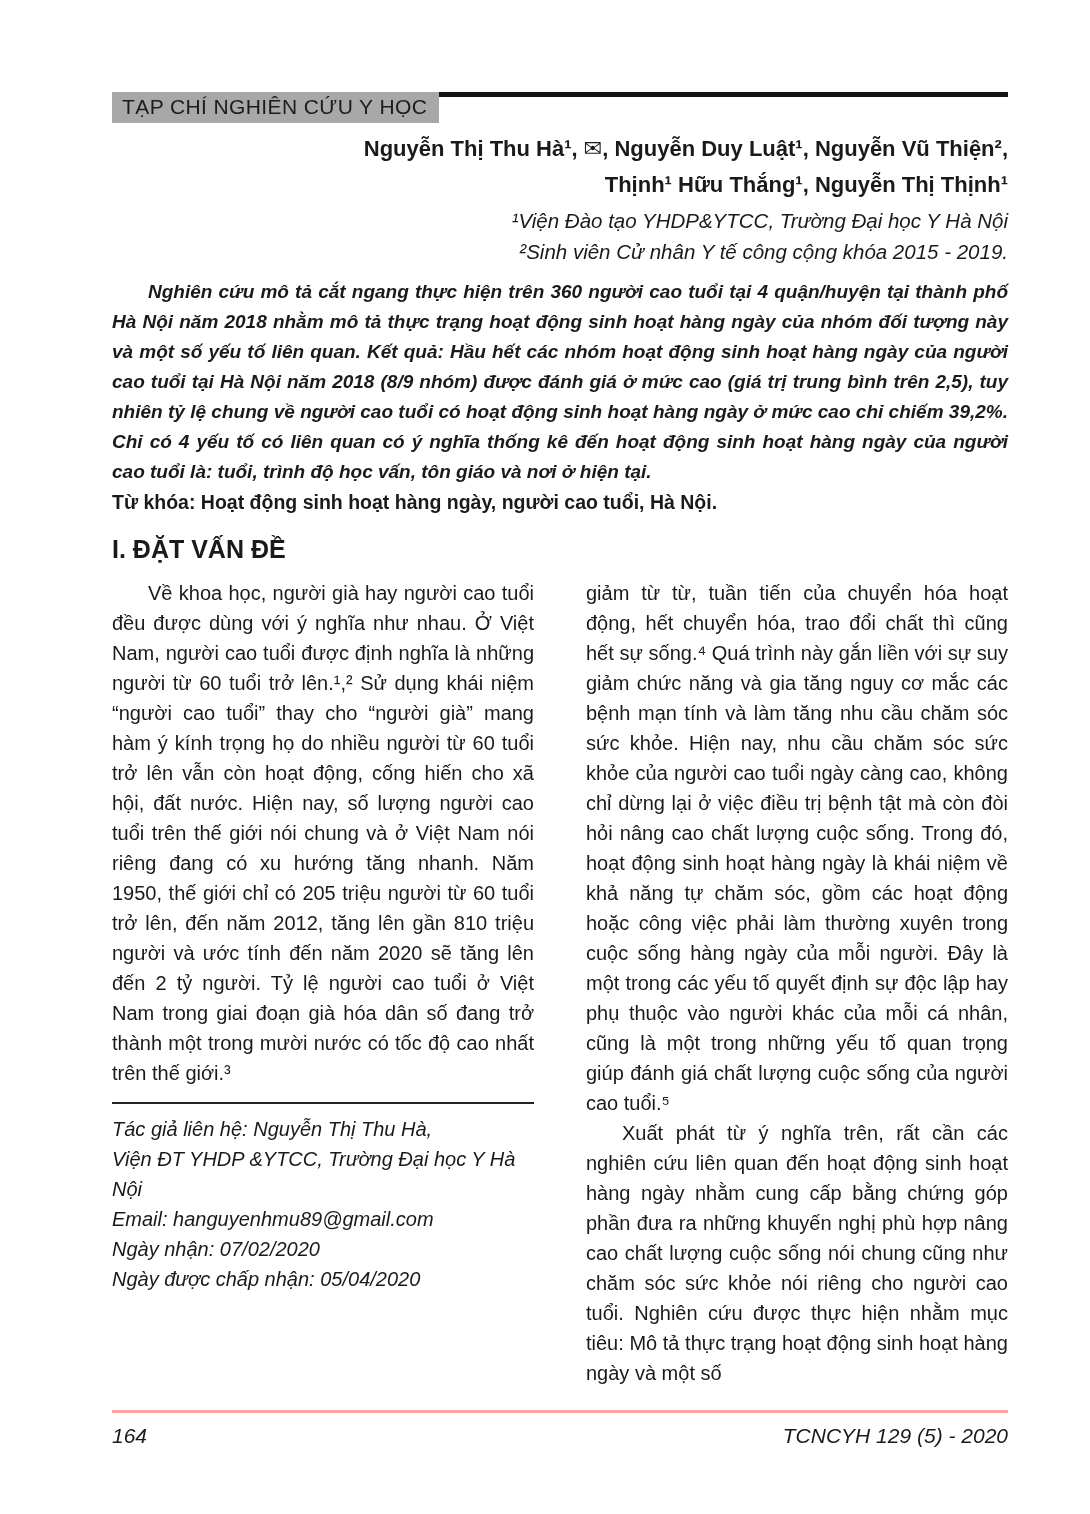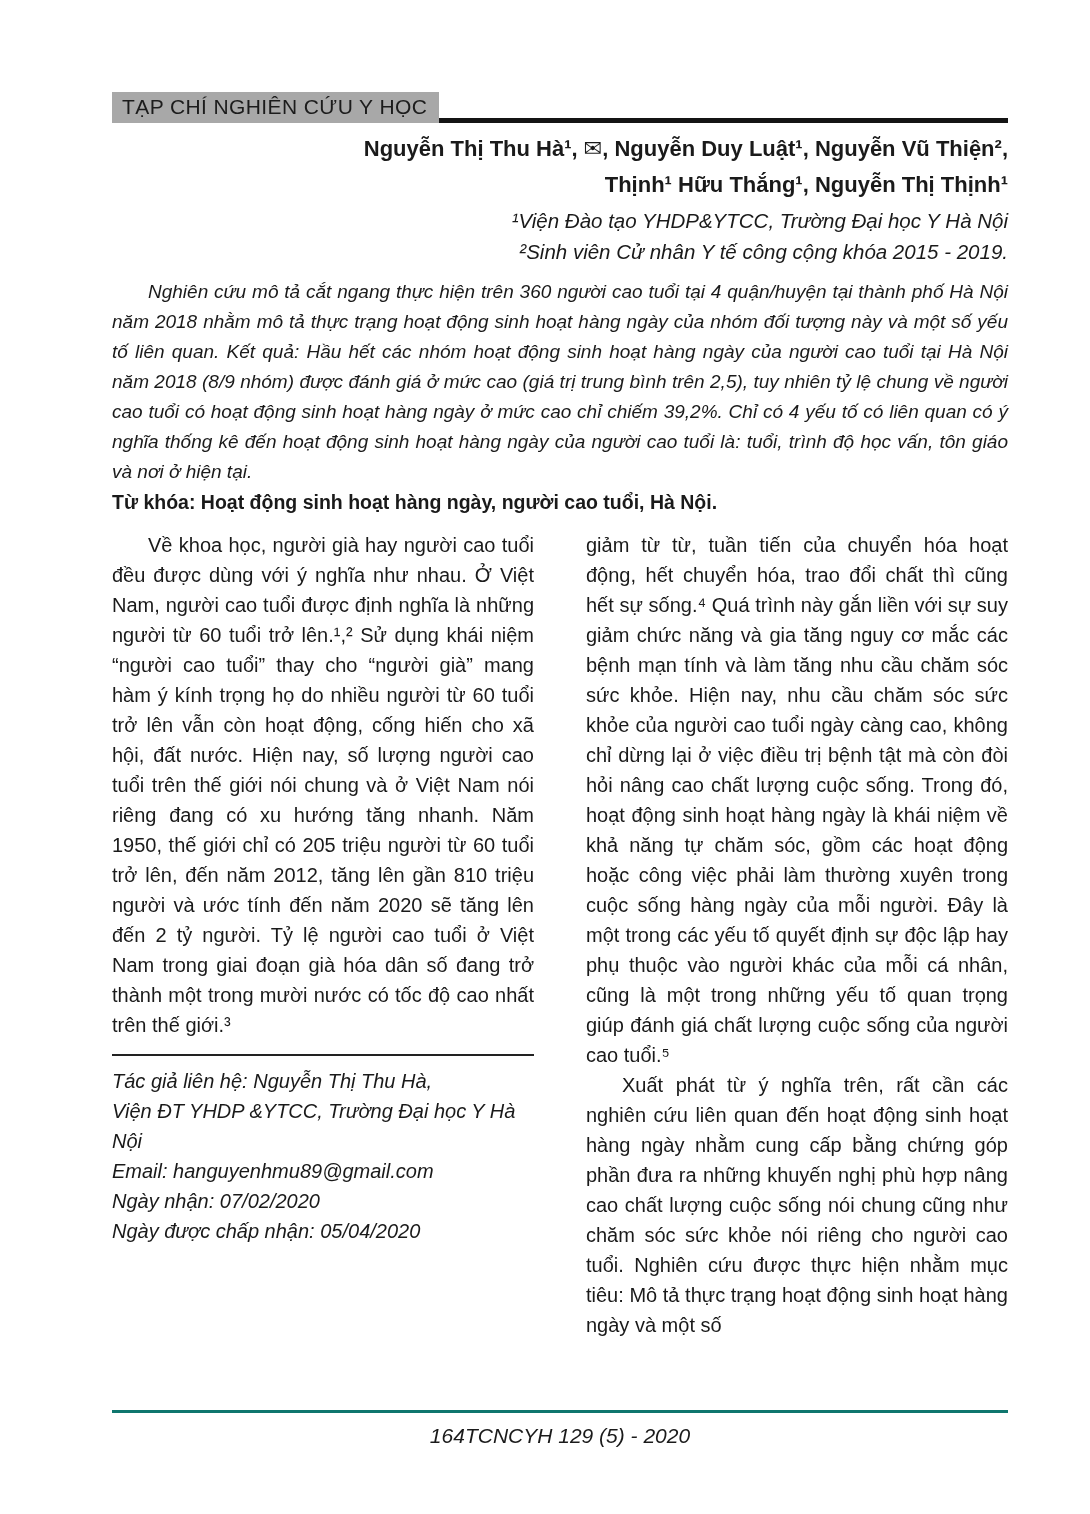--- a/index.html
+++ b/index.html
@@ -8,21 +8,21 @@
     width: 1090px;
     height: 1514px;
     background: #ffffff;
     color: #1a1a1a;
     font-family: "Liberation Sans", "DejaVu Sans", sans-serif;
     overflow: hidden;
   }
   .content { padding: 92px 82px 0 112px; }
 
   
-  .journal-tag { display: flex; align-items: flex-end; }
+  .journal-tag { display: flex; align-items: flex-start; }
   .tag-box {
     background: #a8a8a8;
     color: #1c1c1c;
     font-size: 21px;
     line-height: 24px;
     padding: 3px 12px 4px 10px;
     letter-spacing: 0.4px;
     white-space: nowrap;
   }
   .tag-line { flex: 1; height: 5px; background: #141414; }
@@ -54,20 +54,21 @@
   }
 
   
   .abstract {
     margin: 10px 0 0 0;
     font-style: italic;
     text-align: justify;
     font-size: 19px;
     line-height: 30px;
     text-indent: 36px;
+    font-weight: bold;
   }
   .keywords {
     margin: 0;
     font-weight: bold;
     font-size: 19.5px;
     line-height: 30px;
   }
 
   
   .section-heading {
@@ -97,24 +98,24 @@
     line-height: 30px;
     text-align: left;
   }
 
   
   .page-footer {
     position: absolute;
     left: 112px;
     right: 82px;
     top: 1410px;
-    border-top: 3px solid #0f766e;
+    border-top: 3px solid #fca5a5;
     padding-top: 11px;
     display: flex;
-    justify-content: center;
+    justify-content: space-between;
     font-style: italic;
     font-size: 21px;
   }
 </style>
 </head>
 <body>
 
 <div class="page">
   <div class="content">
 
@@ -130,20 +131,21 @@
     </div>
 
     <div class="affiliations">
       <div>¹Viện Đào tạo YHDP&amp;YTCC, Trường Đại học Y Hà Nội</div>
       <div>²Sinh viên Cử nhân Y tế công cộng khóa 2015 - 2019.</div>
     </div>
 
     <p class="abstract">Nghiên cứu mô tả cắt ngang thực hiện trên 360 người cao tuổi tại 4 quận/huyện tại thành phố Hà Nội năm 2018 nhằm mô tả thực trạng hoạt động sinh hoạt hàng ngày của nhóm đối tượng này và một số yếu tố liên quan. Kết quả: Hầu hết các nhóm hoạt động sinh hoạt hàng ngày của người cao tuổi tại Hà Nội năm 2018 (8/9 nhóm) được đánh giá ở mức cao (giá trị trung bình trên 2,5), tuy nhiên tỷ lệ chung về người cao tuổi có hoạt động sinh hoạt hàng ngày ở mức cao chỉ chiếm 39,2%. Chỉ có 4 yếu tố có liên quan có ý nghĩa thống kê đến hoạt động sinh hoạt hàng ngày của người cao tuổi là: tuổi, trình độ học vấn, tôn giáo và nơi ở hiện tại.</p>
     <p class="keywords">Từ khóa: Hoạt động sinh hoạt hàng ngày, người cao tuổi, Hà Nội.</p>
 
+    <h2 class="section-heading">I. ĐẶT VẤN ĐỀ</h2>
 
     <div class="columns">
       <div class="col">
         <p class="indent">Về khoa học, người già hay người cao tuổi đều được dùng với ý nghĩa như nhau. Ở Việt Nam, người cao tuổi được định nghĩa là những người từ 60 tuổi trở lên.¹,² Sử dụng khái niệm “người cao tuổi” thay cho “người già” mang hàm ý kính trọng họ do nhiều người từ 60 tuổi trở lên vẫn còn hoạt động, cống hiến cho xã hội, đất nước. Hiện nay, số lượng người cao tuổi trên thế giới nói chung và ở Việt Nam nói riêng đang có xu hướng tăng nhanh. Năm 1950, thế giới chỉ có 205 triệu người từ 60 tuổi trở lên, đến năm 2012, tăng lên gần 810 triệu người và ước tính đến năm 2020 sẽ tăng lên đến 2 tỷ người. Tỷ lệ người cao tuổi ở Việt Nam trong giai đoạn già hóa dân số đang trở thành một trong mười nước có tốc độ cao nhất trên thế giới.³</p>
         <div class="contact">
           <div class="contact-rule"></div>
           <div>Tác giả liên hệ: Nguyễn Thị Thu Hà,</div>
           <div>Viện ĐT YHDP &amp;YTCC, Trường Đại học Y Hà Nội</div>
           <div>Email: hanguyenhmu89@gmail.com</div>
           <div>Ngày nhận: 07/02/2020</div>

